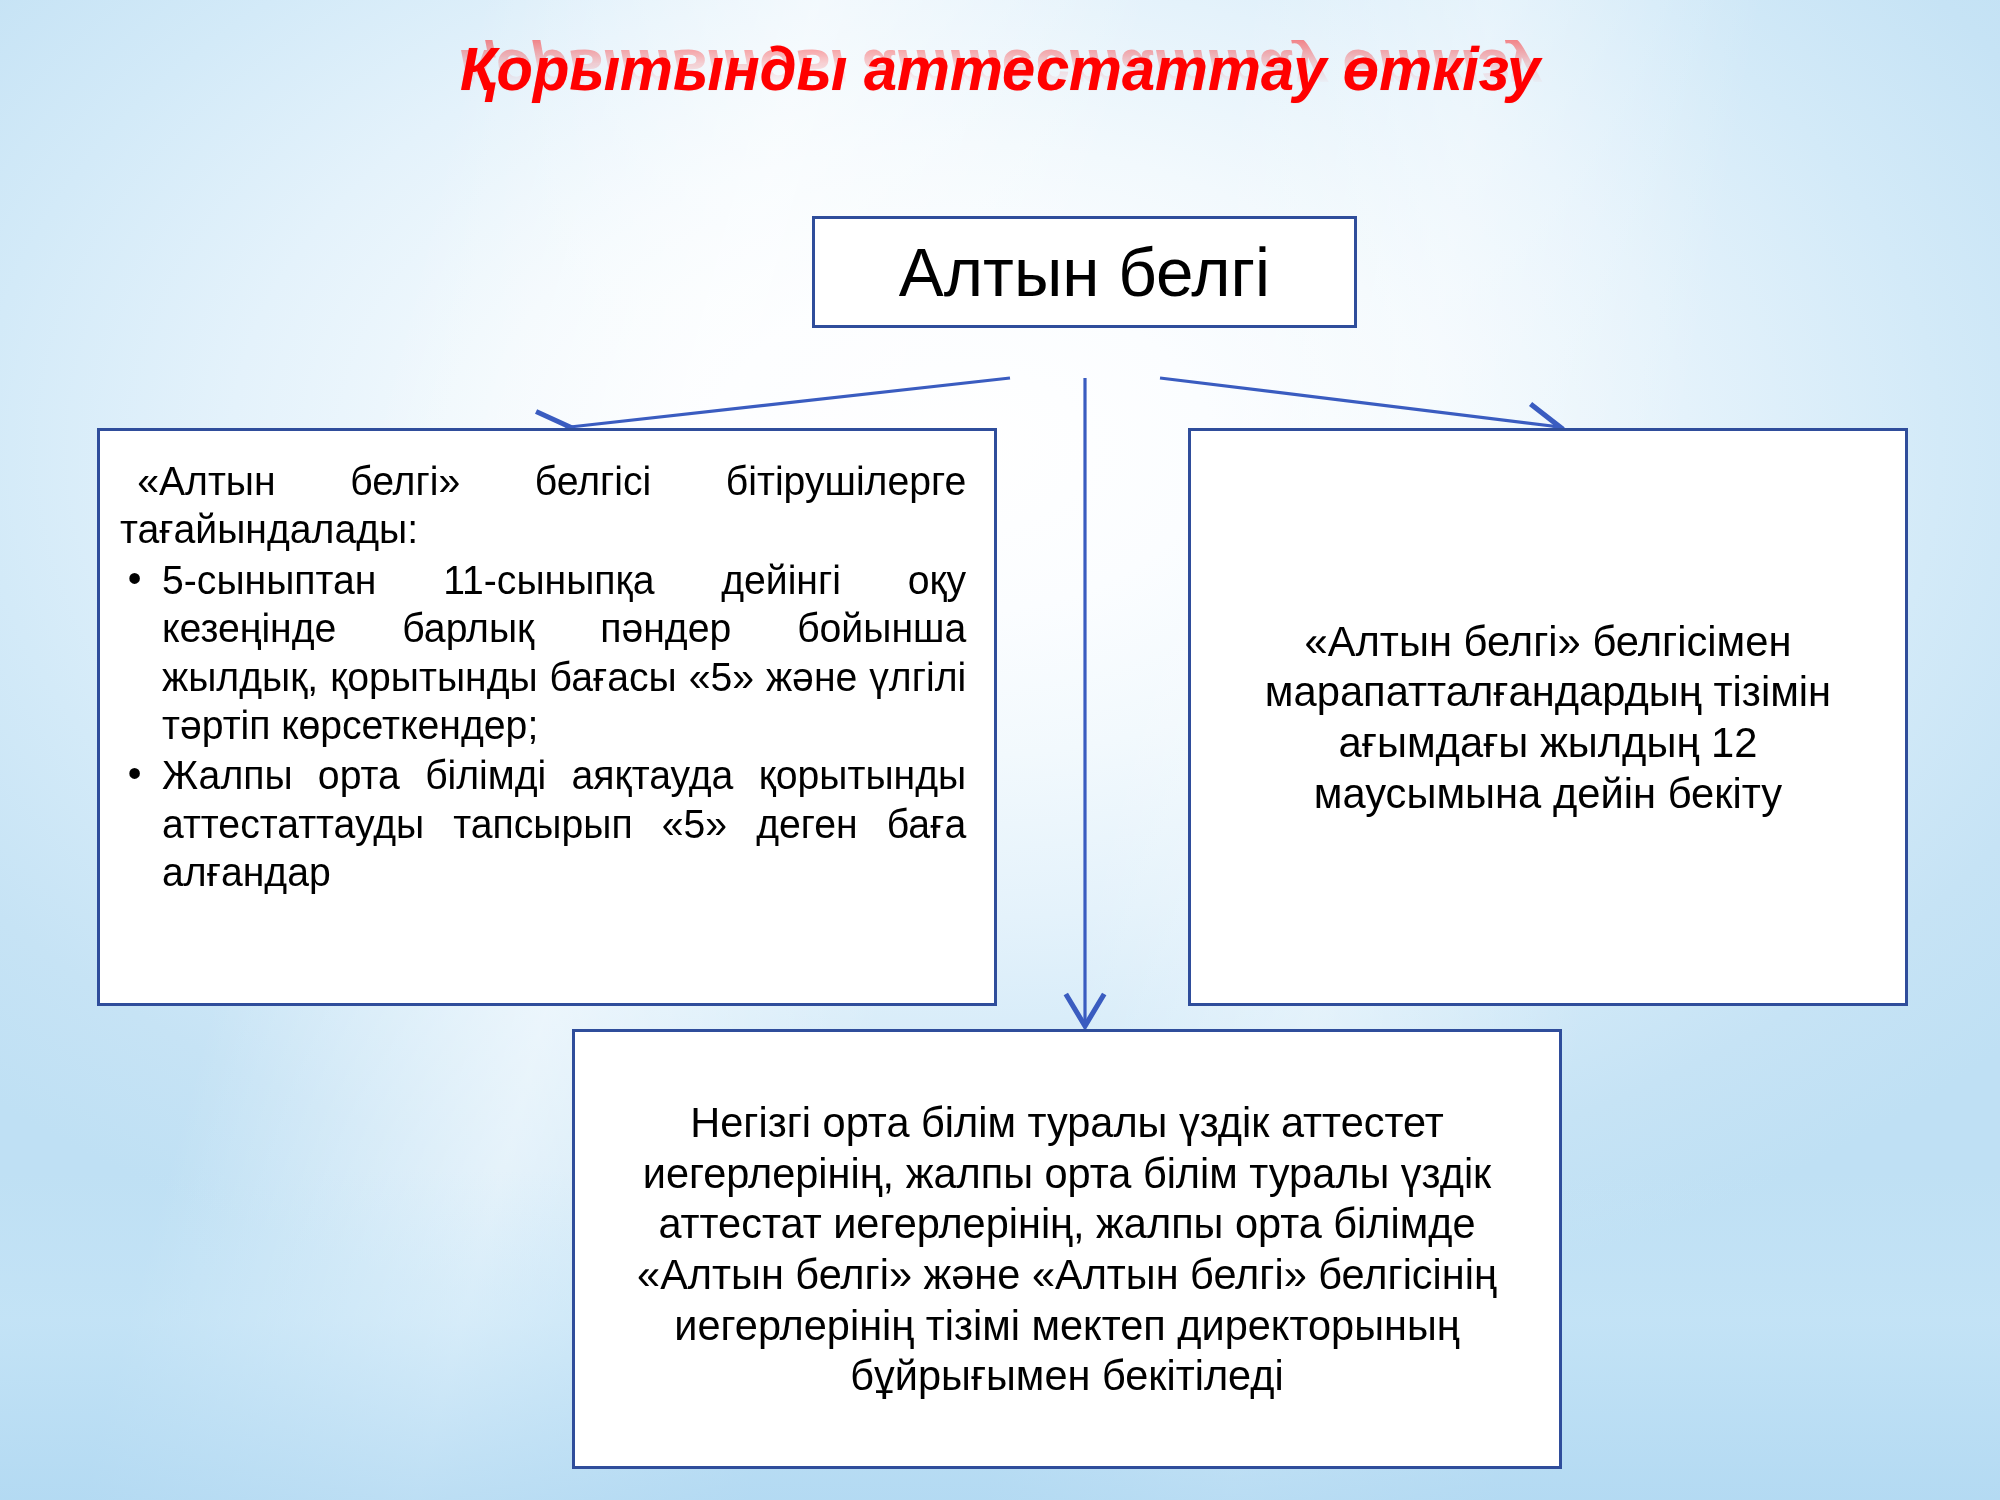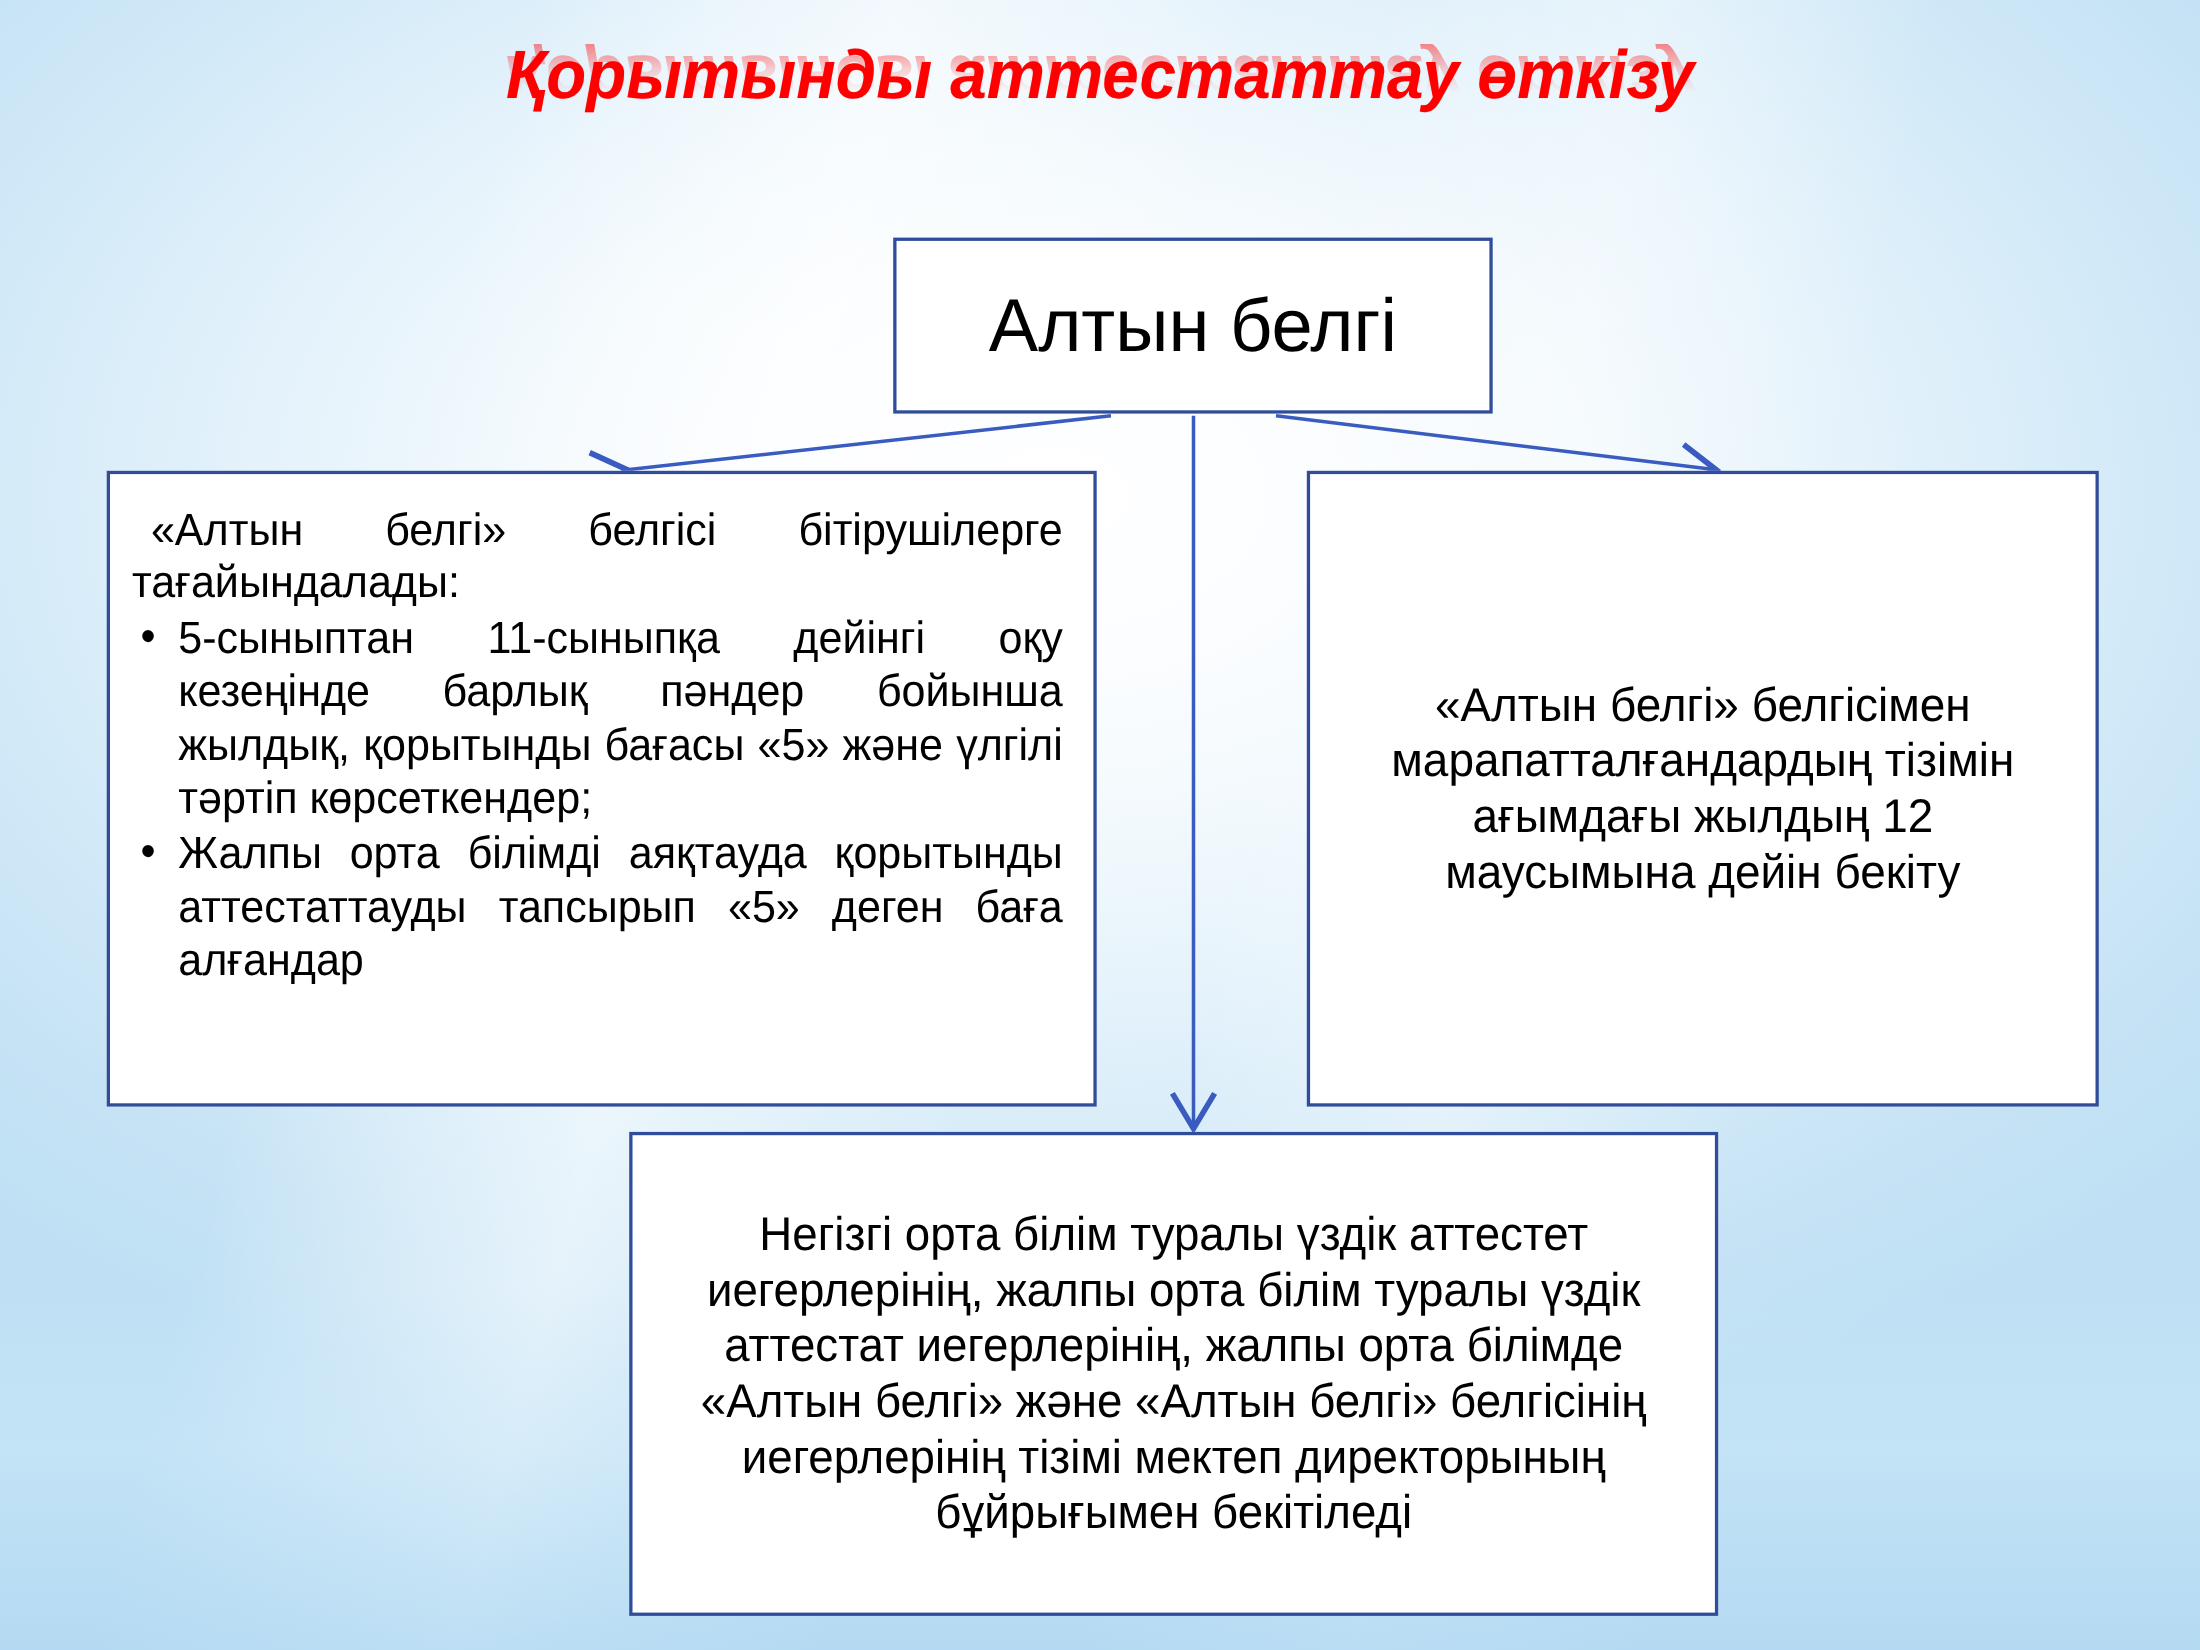--- a/index.html
+++ b/index.html
@@ -90,21 +90,21 @@
     font-family: "Liberation Sans", sans-serif;
     color: #000000;
     line-height: 1.18;
   }
 
   
   #box-top {
     left: 812px;
     top: 216px;
     width: 545px;
-    height: 160px;
+    height: 112px;
     display: flex;
     align-items: center;
     justify-content: center;
   }
   #box-top .box-text {
     font-size: 68px;
     text-align: center;
     transform: scaleX(0.99);
   }
 

